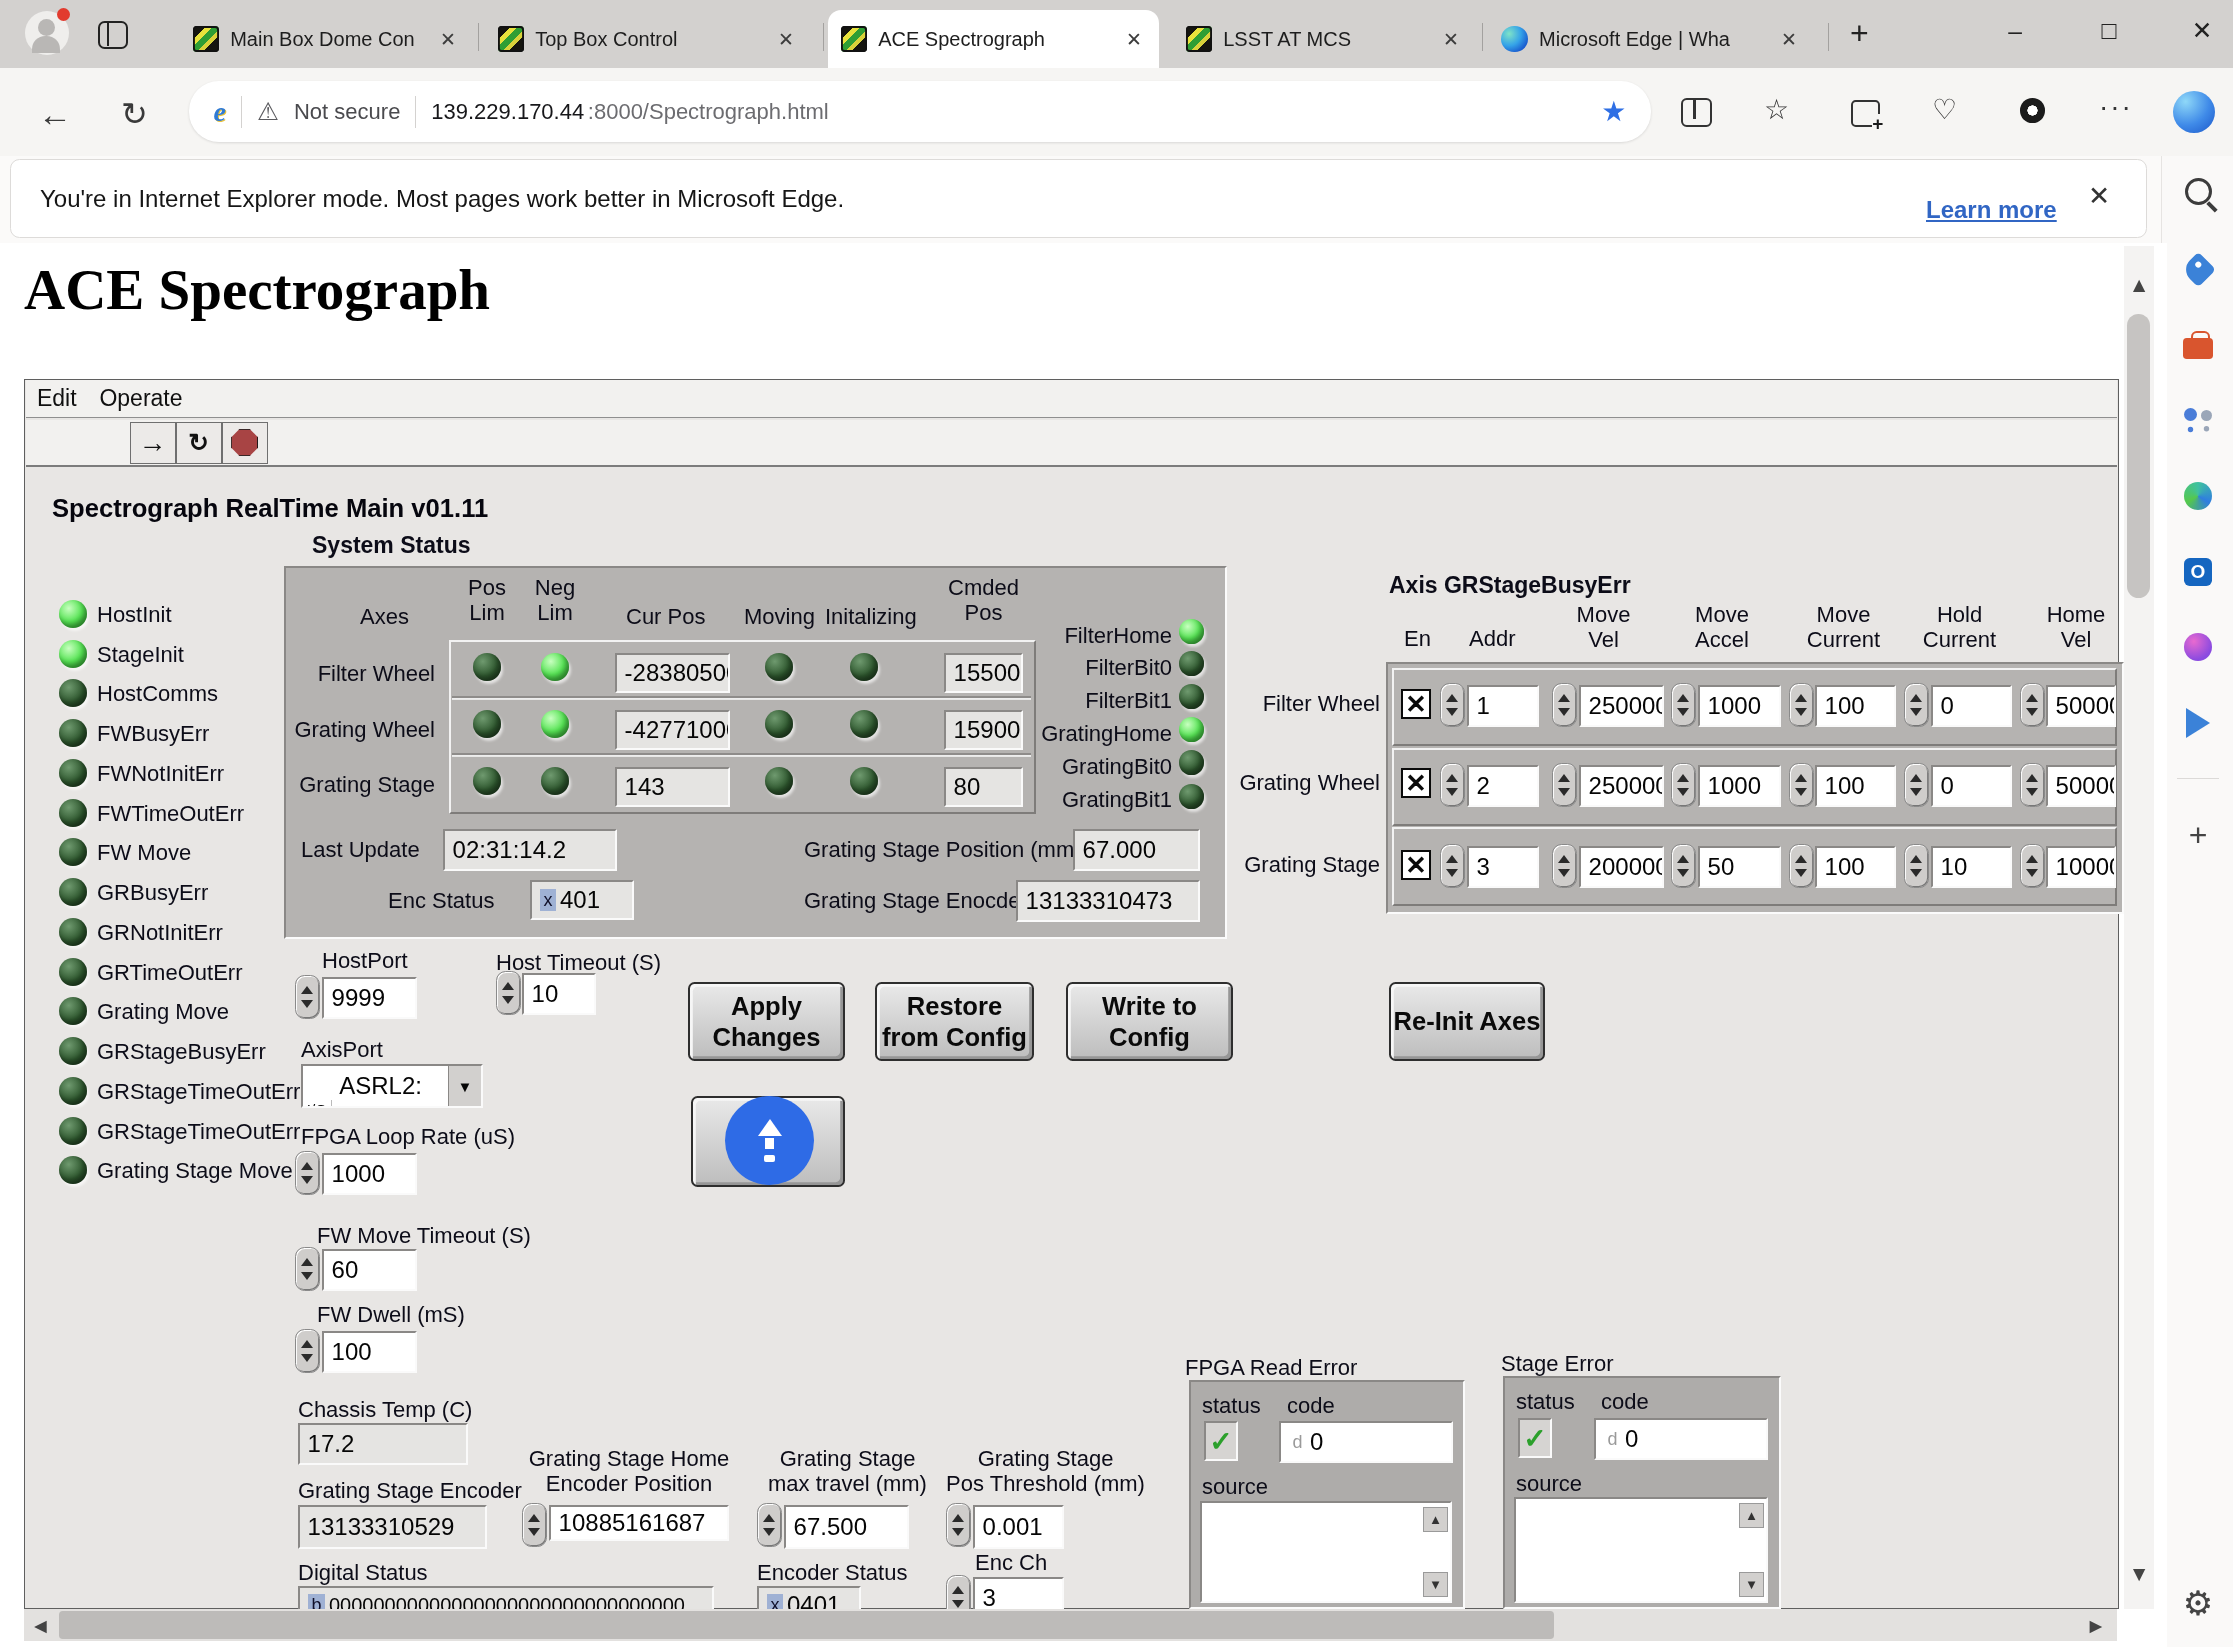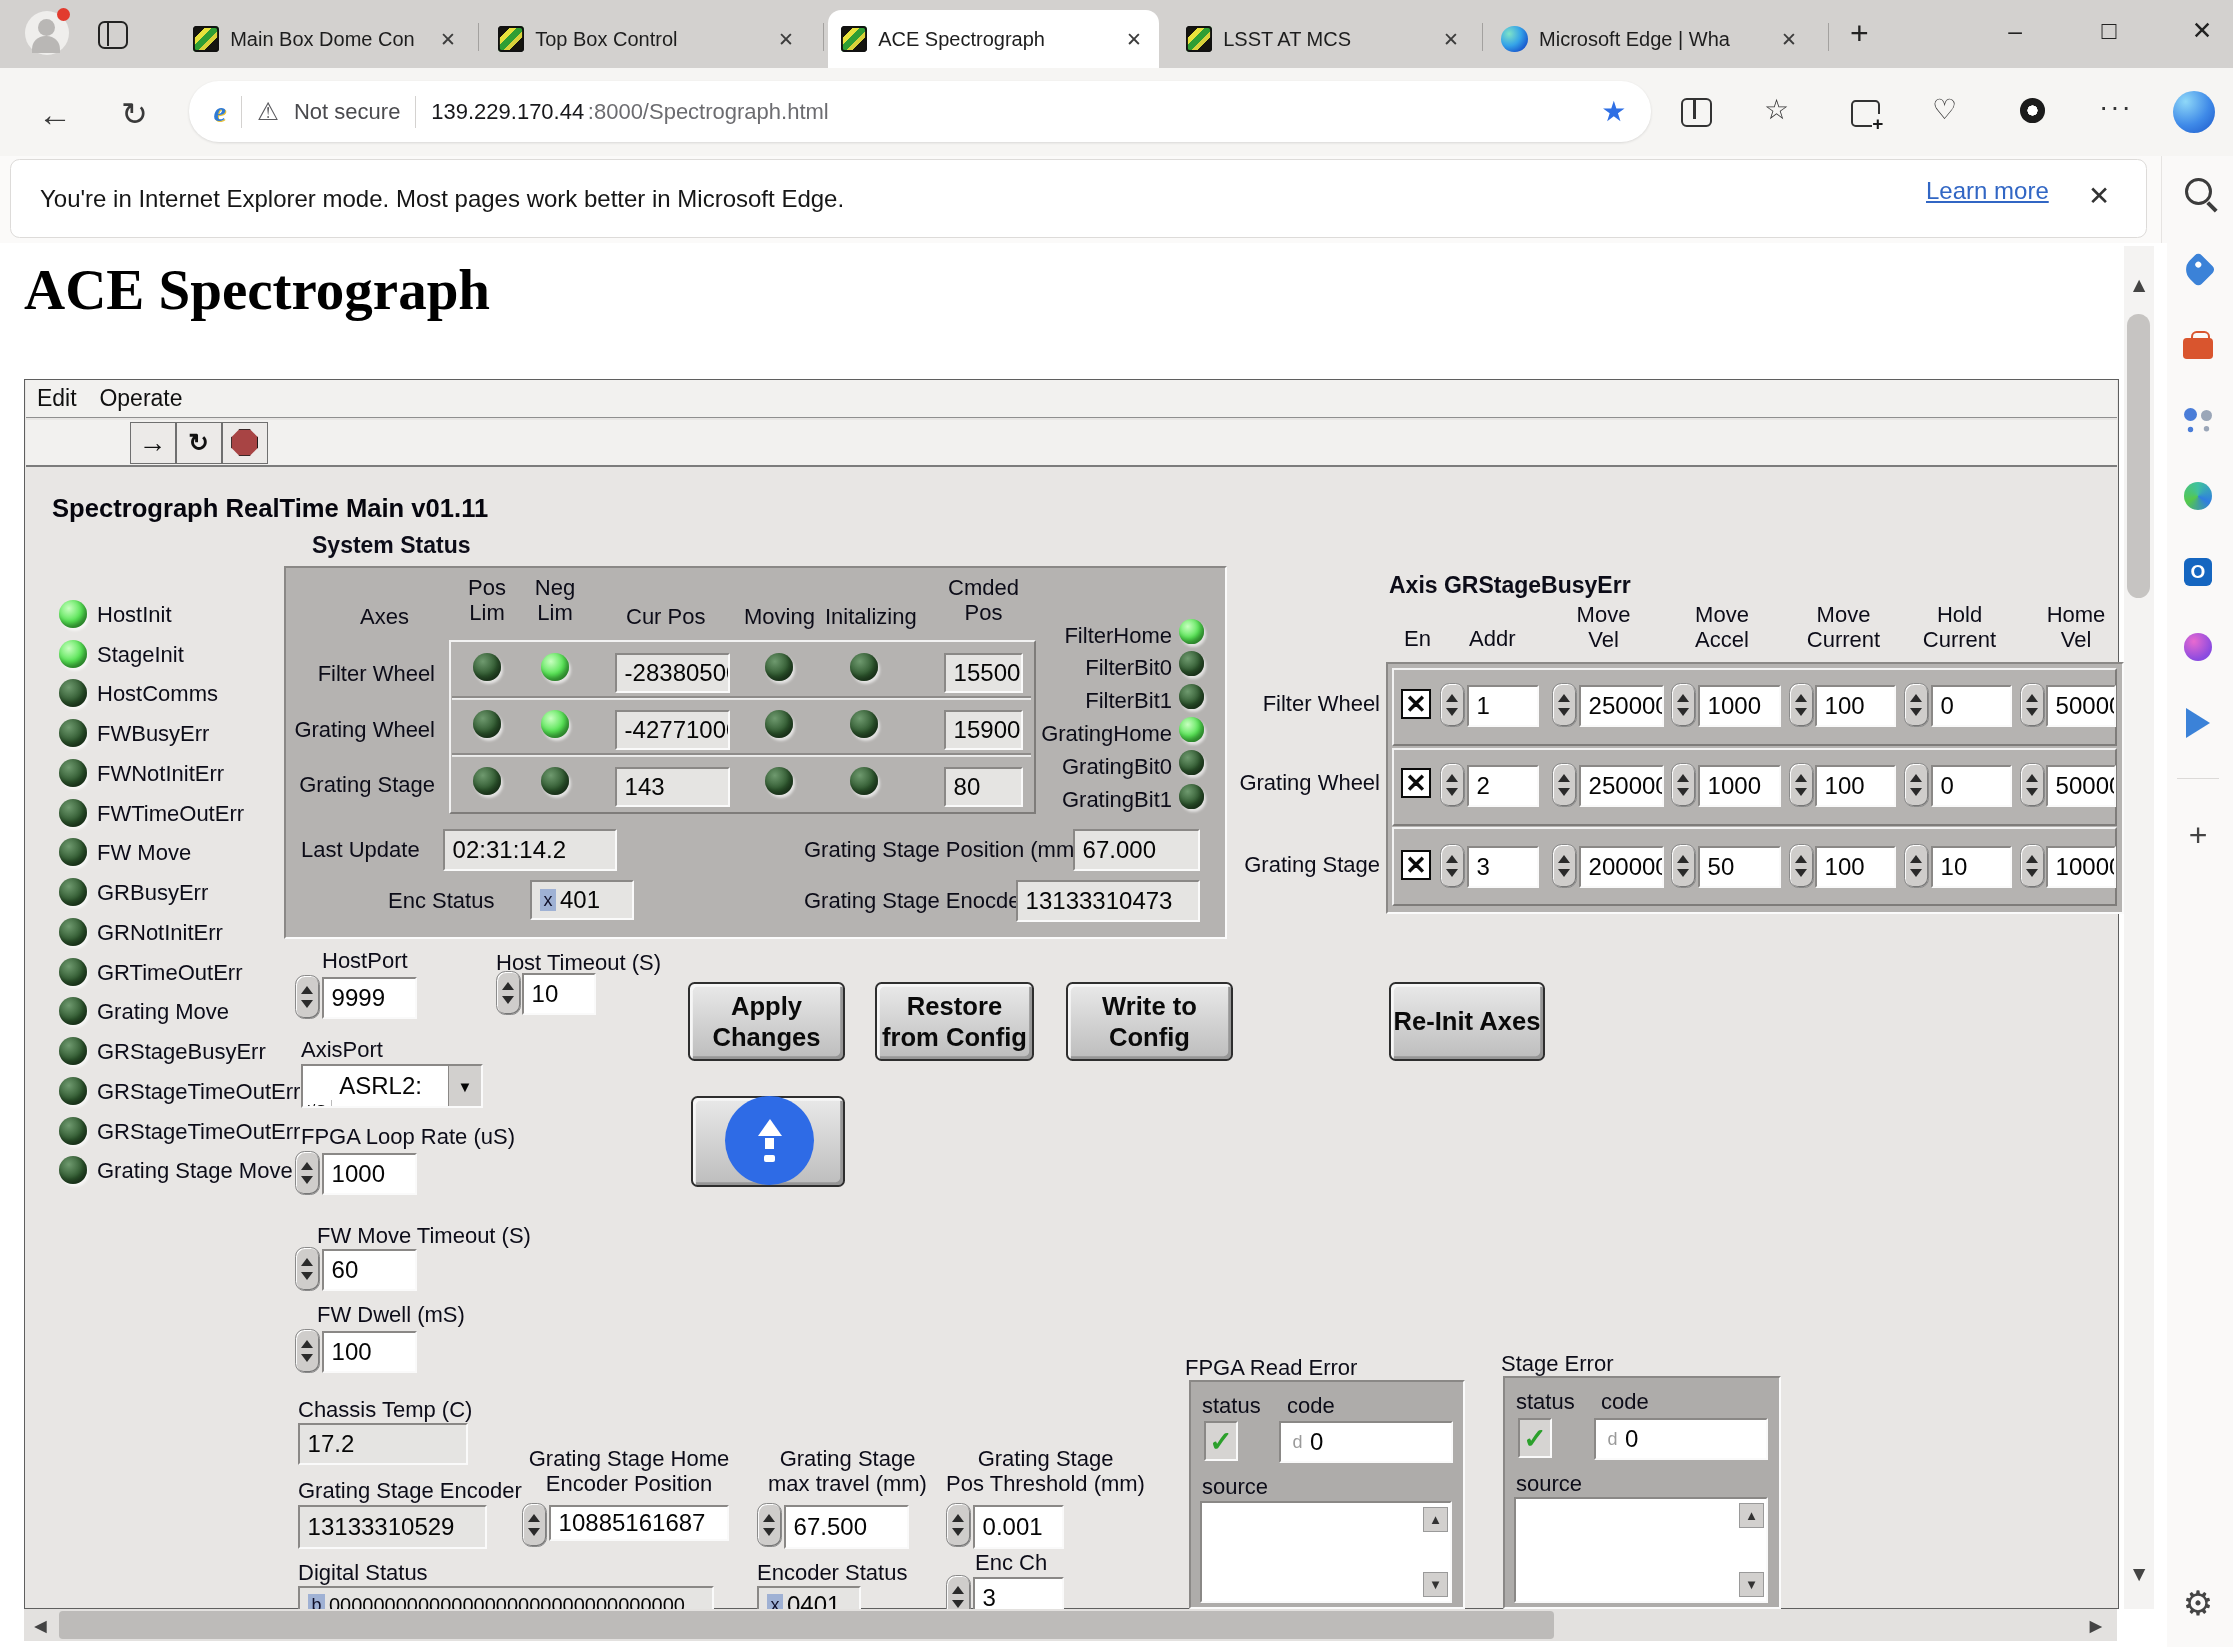--- a/index.html
+++ b/index.html
@@ -200,21 +200,21 @@
   <div class="a i-ess" style="left:1932px;top:93px;">♡</div>
   <div class="a" style="left:2020px;top:98px;">
       <div class="i-adb"></div>
     </div>
   <div class="a" style="left:2099px;top:91px;font-size:28px;letter-spacing:1.9px;color:#333;">···</div>
   <div class="a copilot" style="left:2173px;top:91px;"></div>
 
   <div class="a bannerstrip"></div>
   <div class="a bannercard"></div>
   <div class="a bannertext" style="left:40px;top:185px;">You're in Internet Explorer mode. Most pages work better in Microsoft Edge.</div>
-  <div class="a learn" style="left:1926px;top:177px;">Learn more</div>
+  <div class="a learn" style="left:1926px;top:196px;font-weight:bold;">Learn more</div>
   <div class="a" style="left:2088px;top:180px;font-size:26.5px;color:#333;">✕</div>
 
   <div class="a sidebar"></div>
   <div class="a sbicon" style="top:170px;">
       <div class="i-search"></div>
     </div>
   <div class="a sbicon" style="top:248px;">
       <div class="i-tag"></div>
     </div>
   <div class="a sbicon" style="top:324px;">

